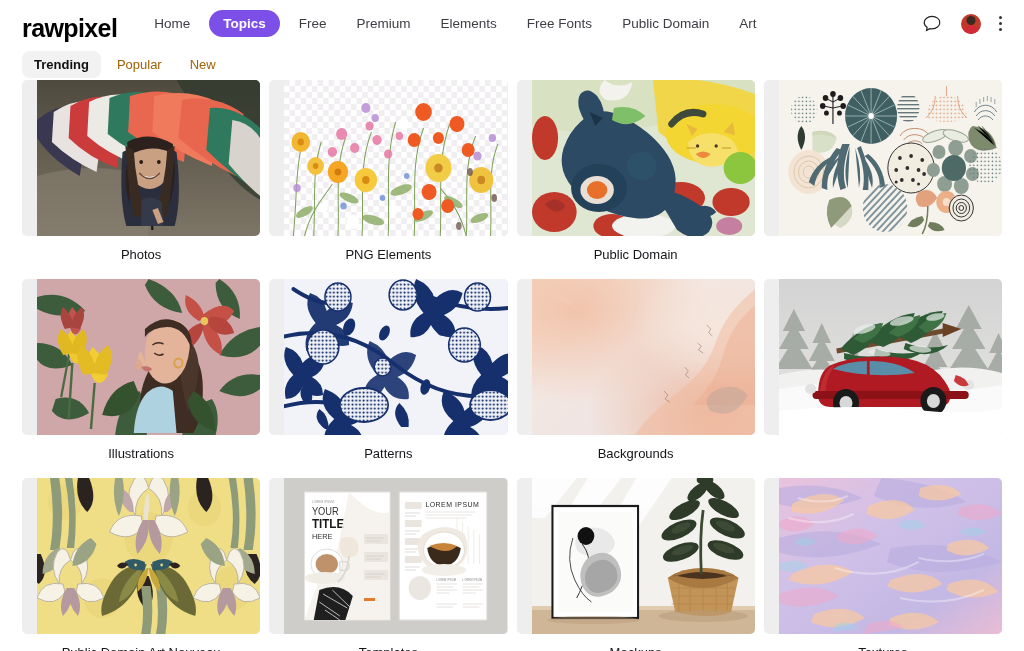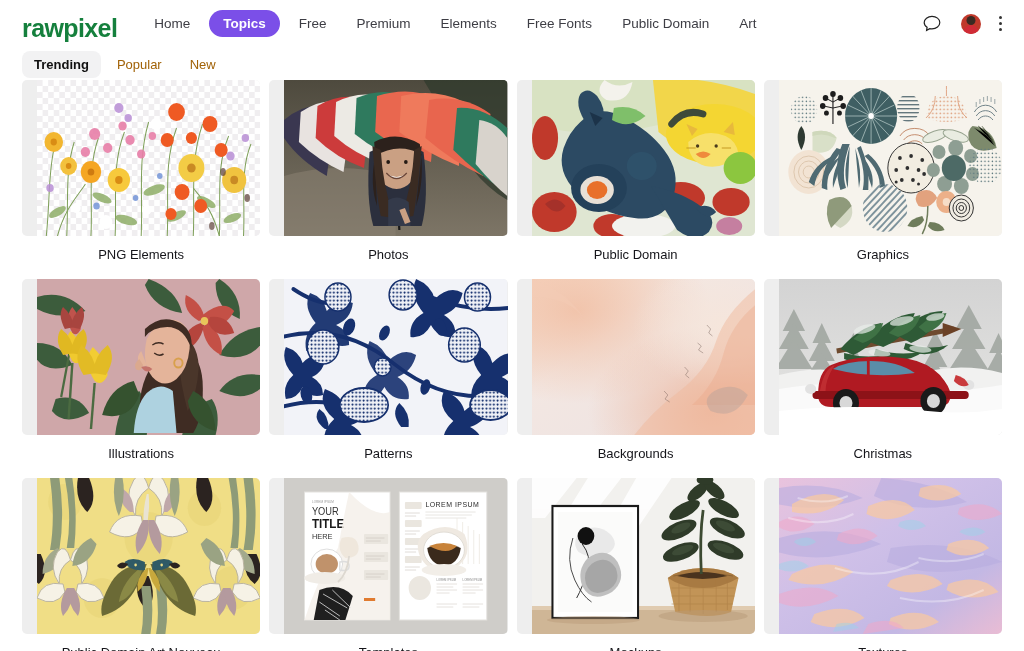--- a/index.html
+++ b/index.html
@@ -16,21 +16,21 @@
     height: 47px;
     display: flex;
     align-items: center;
     padding: 0 14px 0 22px;
     background: #fff;
   }
   .logo {
     font-size: 25px;
     font-weight: 700;
     letter-spacing: -0.6px;
-    color: #15803d;
+    color: #000000;
     margin-right: 26px;
     line-height: 1;
     user-select: none;
     margin-top: 10px;
   }
   .nav { display: flex; align-items: flex-end; gap: 8px; }
   .nav-item {
     font-size: 13.5px;
     color: #3d3d44;
     padding: 6px 11px;
@@ -164,20 +164,63 @@
   </div>
 </div>
 
 <div class="subtabs">
   <div class="subtab active">Trending</div>
   <div class="subtab">Popular</div>
   <div class="subtab">New</div>
 </div>
 
 <div class="grid">
+
+  <div class="card">
+    <div class="thumb">
+      <svg viewBox="0 0 240 156" preserveAspectRatio="none">
+        <defs>
+          <linearGradient id="pbg" x1="0" y1="0" x2="0" y2="1">
+            <stop offset="0" stop-color="#4e4a3e"></stop>
+              <stop offset="1" stop-color="#7d7566"></stop>
+          </linearGradient>
+        </defs>
+        <rect width="240" height="156" fill="url(#pbg)"></rect>
+        <path d="M150 0 L240 0 240 120 Q196 96 178 44 Z" fill="#2f3a2c" opacity=".75"></path>
+        <path d="M0 96 Q60 80 120 96 L120 156 0 156 Z" fill="#8a8273" opacity=".55"></path>
+        <g>
+          <path d="M0 40 Q28 18 56 30 L46 96 Q16 80 0 58 Z" fill="#3a3750"></path>
+          <path d="M18 32 Q46 14 74 26 L64 92 Q36 80 16 62 Z" fill="#e8e3e0"></path>
+          <path d="M36 26 Q66 10 94 22 L86 88 Q56 78 34 58 Z" fill="#cc3b3b"></path>
+          <path d="M56 22 Q86 8 112 20 L106 84 Q76 74 54 56 Z" fill="#eceae4"></path>
+          <path d="M78 18 Q108 6 136 18 L130 82 Q100 72 76 54 Z" fill="#2f7a5e"></path>
+          <path d="M100 16 Q134 6 164 18 L158 82 Q126 72 98 52 Z" fill="#e9674f"></path>
+          <path d="M126 16 Q162 8 194 22 L188 86 Q154 74 124 52 Z" fill="#ef7a5c"></path>
+          <path d="M156 20 Q192 14 222 34 L214 96 Q182 82 152 58 Z" fill="#e8654e"></path>
+          <path d="M186 28 Q214 26 240 48 L236 110 Q208 94 182 70 Z" fill="#2f7a5e"></path>
+          <path d="M210 40 Q228 42 240 58 L240 116 Q224 104 206 84 Z" fill="#d8d3cc"></path>
+        </g>
+        <path d="M120 70 L124 150" stroke="#1a1a1a" stroke-width="2.4" fill="none"></path>
+        <g>
+          <path d="M92 72 Q88 120 96 146 L148 146 Q156 118 150 72 Q122 58 92 72Z" fill="#2b2f3d"></path>
+          <ellipse cx="121" cy="84" rx="22" ry="25" fill="#caa083"></ellipse>
+          <path d="M97 62 Q121 50 146 64 Q152 98 142 126 L148 74 Q122 62 98 76 Q92 104 100 126 Z" fill="#2c211c"></path>
+          <path d="M95 66 Q99 112 104 136 L118 138 Q106 104 104 70 Z" fill="#3a2b22"></path>
+          <path d="M148 66 Q144 112 139 136 L126 138 Q138 104 140 70 Z" fill="#3a2b22"></path>
+          <circle cx="112" cy="82" r="2" fill="#241a14"></circle>
+          <circle cx="131" cy="82" r="2" fill="#241a14"></circle>
+          <path d="M111 94 Q121 103 131 94 Q121 100 111 94Z" fill="#fff"></path>
+          <path d="M110 93 Q121 104 132 93" stroke="#6b4638" stroke-width="1.4" fill="none"></path>
+          <path d="M112 120 Q122 114 134 122 L136 146 112 146 Z" fill="#343a4a"></path>
+          <path d="M124 130 l6 14 6-2 -6-14z" fill="#caa083"></path>
+        </g>
+      </svg>
+    </div>
+    <div class="card-label">Photos</div>
+  </div>
 
   <div class="card">
     <div class="thumb">
       <svg viewBox="0 0 240 156" preserveAspectRatio="none">
         <defs>
           <pattern id="checker" width="12" height="12" patternUnits="userSpaceOnUse">
             <rect width="12" height="12" fill="#ffffff"></rect>
             <rect width="6" height="6" fill="#f0eef0"></rect>
             <rect x="6" y="6" width="6" height="6" fill="#f0eef0"></rect>
           </pattern>
@@ -257,63 +300,20 @@
           <circle cx="132" cy="96" r="3"></circle>
         </g>
         <g fill="#5d4037" opacity=".7">
           <ellipse cx="200" cy="92" rx="3" ry="4"></ellipse>
             <ellipse cx="226" cy="118" rx="3" ry="4"></ellipse>
           <ellipse cx="188" cy="146" rx="3" ry="4"></ellipse>
         </g>
       </svg>
     </div>
     <div class="card-label">PNG Elements</div>
-  </div>
-
-  <div class="card">
-    <div class="thumb">
-      <svg viewBox="0 0 240 156" preserveAspectRatio="none">
-        <defs>
-          <linearGradient id="pbg" x1="0" y1="0" x2="0" y2="1">
-            <stop offset="0" stop-color="#4e4a3e"></stop>
-              <stop offset="1" stop-color="#7d7566"></stop>
-          </linearGradient>
-        </defs>
-        <rect width="240" height="156" fill="url(#pbg)"></rect>
-        <path d="M150 0 L240 0 240 120 Q196 96 178 44 Z" fill="#2f3a2c" opacity=".75"></path>
-        <path d="M0 96 Q60 80 120 96 L120 156 0 156 Z" fill="#8a8273" opacity=".55"></path>
-        <g>
-          <path d="M0 40 Q28 18 56 30 L46 96 Q16 80 0 58 Z" fill="#3a3750"></path>
-          <path d="M18 32 Q46 14 74 26 L64 92 Q36 80 16 62 Z" fill="#e8e3e0"></path>
-          <path d="M36 26 Q66 10 94 22 L86 88 Q56 78 34 58 Z" fill="#cc3b3b"></path>
-          <path d="M56 22 Q86 8 112 20 L106 84 Q76 74 54 56 Z" fill="#eceae4"></path>
-          <path d="M78 18 Q108 6 136 18 L130 82 Q100 72 76 54 Z" fill="#2f7a5e"></path>
-          <path d="M100 16 Q134 6 164 18 L158 82 Q126 72 98 52 Z" fill="#e9674f"></path>
-          <path d="M126 16 Q162 8 194 22 L188 86 Q154 74 124 52 Z" fill="#ef7a5c"></path>
-          <path d="M156 20 Q192 14 222 34 L214 96 Q182 82 152 58 Z" fill="#e8654e"></path>
-          <path d="M186 28 Q214 26 240 48 L236 110 Q208 94 182 70 Z" fill="#2f7a5e"></path>
-          <path d="M210 40 Q228 42 240 58 L240 116 Q224 104 206 84 Z" fill="#d8d3cc"></path>
-        </g>
-        <path d="M120 70 L124 150" stroke="#1a1a1a" stroke-width="2.4" fill="none"></path>
-        <g>
-          <path d="M92 72 Q88 120 96 146 L148 146 Q156 118 150 72 Q122 58 92 72Z" fill="#2b2f3d"></path>
-          <ellipse cx="121" cy="84" rx="22" ry="25" fill="#caa083"></ellipse>
-          <path d="M97 62 Q121 50 146 64 Q152 98 142 126 L148 74 Q122 62 98 76 Q92 104 100 126 Z" fill="#2c211c"></path>
-          <path d="M95 66 Q99 112 104 136 L118 138 Q106 104 104 70 Z" fill="#3a2b22"></path>
-          <path d="M148 66 Q144 112 139 136 L126 138 Q138 104 140 70 Z" fill="#3a2b22"></path>
-          <circle cx="112" cy="82" r="2" fill="#241a14"></circle>
-          <circle cx="131" cy="82" r="2" fill="#241a14"></circle>
-          <path d="M111 94 Q121 103 131 94 Q121 100 111 94Z" fill="#fff"></path>
-          <path d="M110 93 Q121 104 132 93" stroke="#6b4638" stroke-width="1.4" fill="none"></path>
-          <path d="M112 120 Q122 114 134 122 L136 146 112 146 Z" fill="#343a4a"></path>
-          <path d="M124 130 l6 14 6-2 -6-14z" fill="#caa083"></path>
-        </g>
-      </svg>
-    </div>
-    <div class="card-label">Photos</div>
   </div>
 
   <div class="card">
     <div class="thumb">
       <svg viewBox="0 0 240 156" preserveAspectRatio="none">
         <rect width="240" height="156" fill="#dfe6d2"></rect>
         <path d="M0 0 H240 V52 Q180 34 120 48 Q60 60 0 44 Z" fill="#d8e2c2"></path>
         <path d="M130 0 Q180 -6 240 14 L240 80 Q180 86 136 52 Z" fill="#f2d64a"></path>
         <ellipse cx="196" cy="54" rx="52" ry="30" fill="#f4d632"></ellipse>
         <path d="M150 44 q14 -16 34 -10" stroke="#3f4a3a" stroke-width="7" fill="none" stroke-linecap="round"></path>
@@ -500,21 +500,20 @@
         </g>
         <circle cx="108" cy="140" r="0"></circle>
         <g>
           <circle cx="212" cy="134" r="0"></circle>
         </g>
         <g>
           <circle cx="160" cy="142" r="0"></circle>
         </g>
       </svg>
     </div>
-    <div class="card-label">Graphics</div>
   </div>
 
   <div class="card">
     <div class="thumb">
       <svg viewBox="0 0 240 156" preserveAspectRatio="none">
         <rect width="240" height="156" fill="#cfa7a9"></rect>
         <g fill="#3c5c3c">
           <path d="M0 18 q30 -8 52 14 q-28 10 -52 -2z"></path>
           <path d="M120 0 q30 10 36 34 q-30 -4 -40 -28z"></path>
           <path d="M196 0 q24 14 22 40 q-26 -10 -26 -36z"></path>
@@ -732,21 +731,20 @@
             <circle cx="72" cy="124" r="7" fill="#d8d8d8"></circle>
           <circle cx="166" cy="122" r="14" fill="#1a1a1a"></circle>
             <circle cx="166" cy="122" r="7" fill="#d8d8d8"></circle>
           <ellipse cx="34" cy="110" rx="6" ry="5" fill="#e2e2e2"></ellipse>
           <ellipse cx="204" cy="106" rx="6" ry="5" fill="#e2e2e2"></ellipse>
           <path d="M190 96 q10 2 14 10 q-8 4 -16 -4z" fill="#c93a3c"></path>
         </g>
         <path d="M0 132 Q80 124 160 132 Q200 136 240 130 L240 156 0 156 Z" fill="#ffffff"></path>
       </svg>
     </div>
-    <div class="card-label">Christmas</div>
   </div>
 
   <div class="card">
     <div class="thumb">
       <svg viewBox="0 0 240 156" preserveAspectRatio="none">
         <rect width="240" height="156" fill="#f0de86"></rect>
         <g opacity=".35" fill="#e3cf6e">
           <circle cx="30" cy="24" r="18"></circle>
             <circle cx="120" cy="60" r="26"></circle>
             <circle cx="210" cy="110" r="22"></circle>

